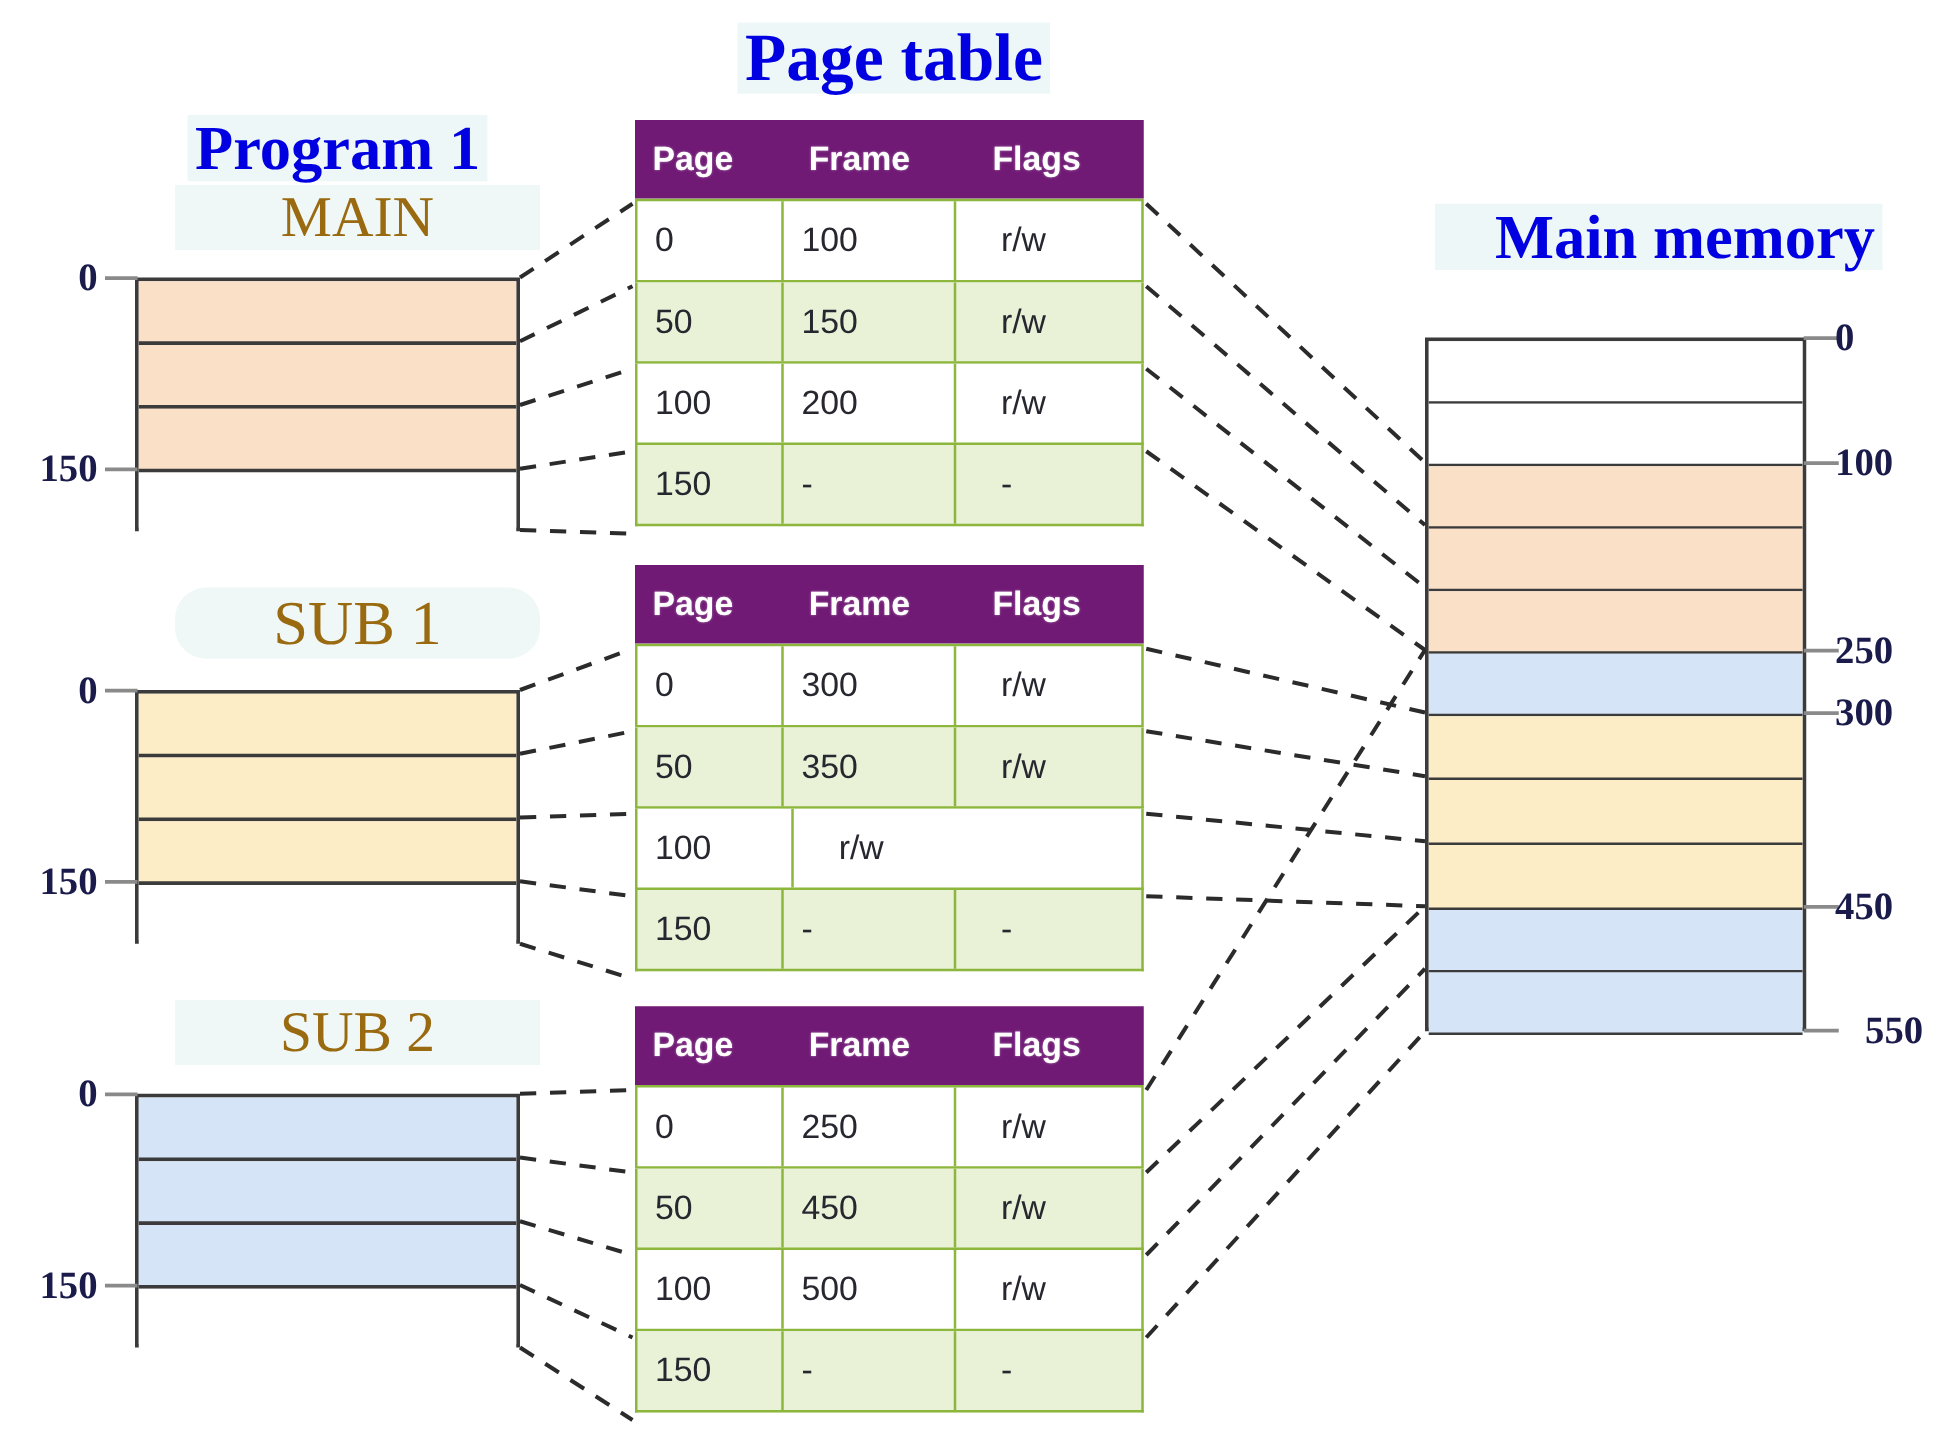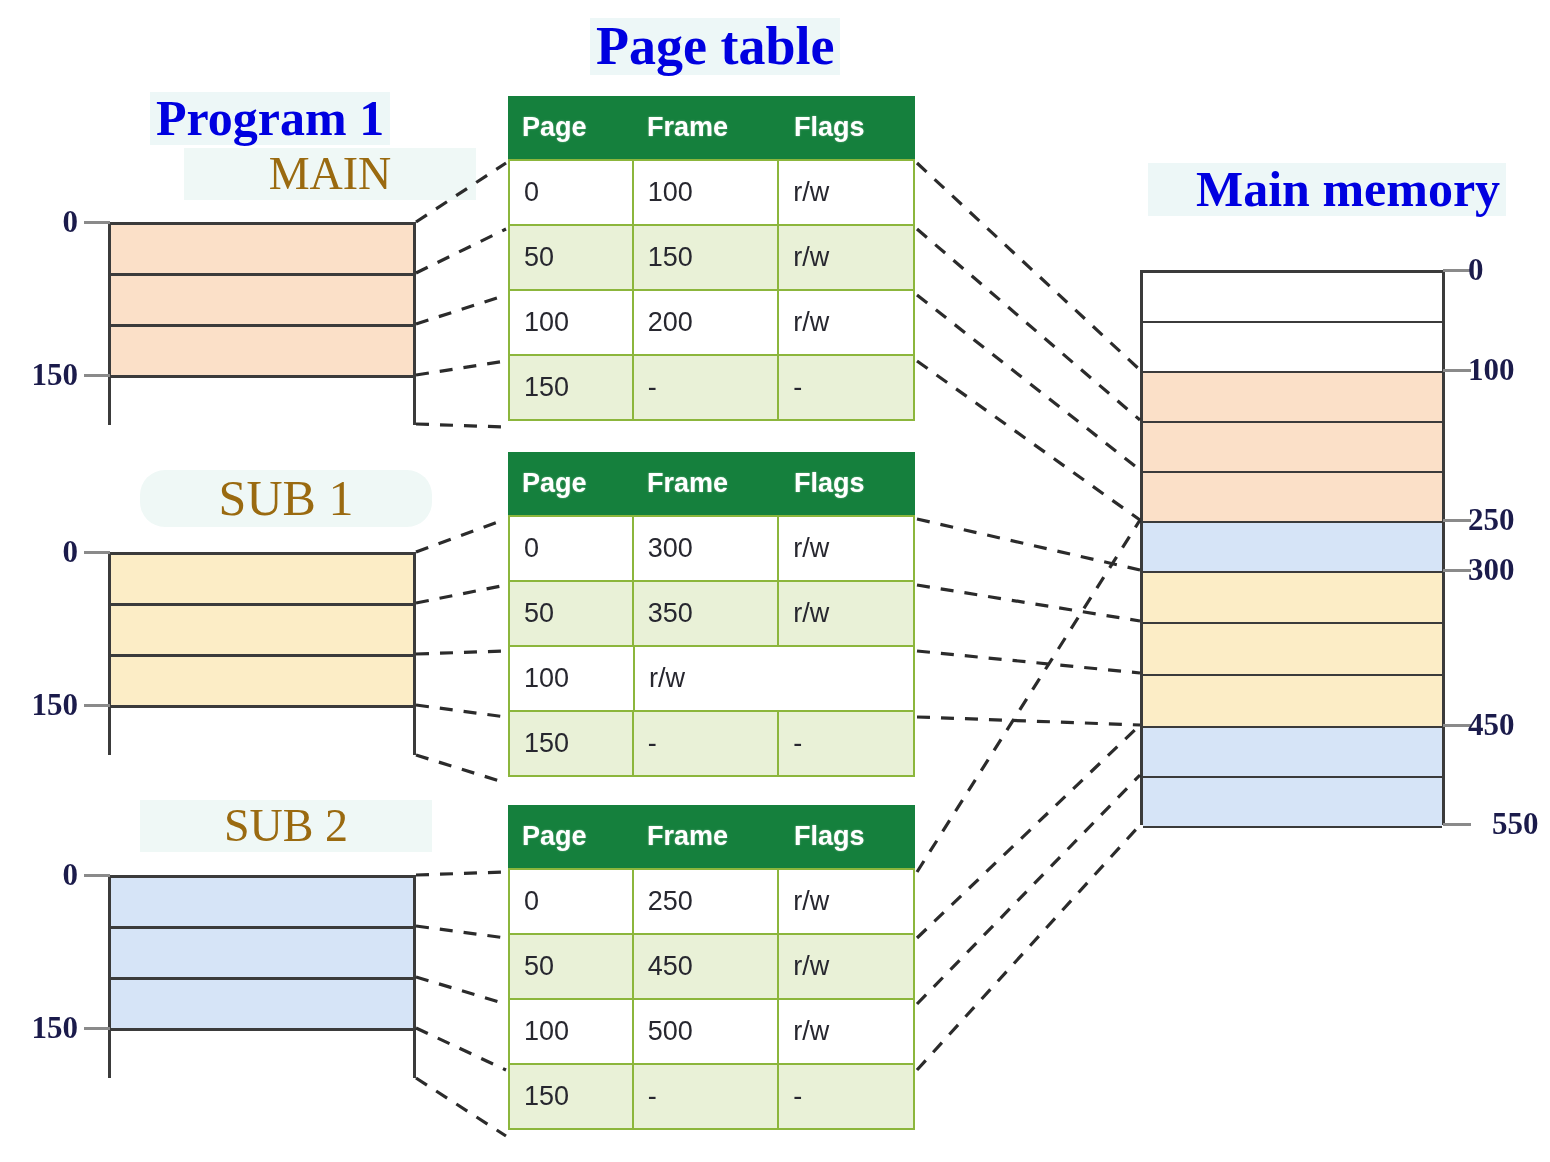--- a/index.html
+++ b/index.html
@@ -30,36 +30,36 @@
     position:absolute;font-family:"Liberation Serif",serif;font-weight:700;
     font-size:31px;color:#1b1b4b;white-space:nowrap;line-height:1;
   }
   .addr.rightside{text-align:left;}
   .addr.leftside{text-align:right;}
   .tick{position:absolute;height:3px;background:#8a8a8a;}
 
   
   .ptable{position:absolute;box-sizing:border-box;}
   .pt-head{
-    display:flex;background:#15803d;box-sizing:border-box;
+    display:flex;background:#701a75;box-sizing:border-box;
   }
   .pt-head > div{
     color:#ffffff;font-weight:700;font-size:27px;
     font-family:"Liberation Sans",sans-serif;
     padding:16px 0 16px 14px;box-sizing:border-box;
     text-shadow:0 0 2px rgba(255,255,255,.45);
   }
   .pt-row{display:flex;box-sizing:border-box;border:2px solid #8CB63C;border-top:none;}
   .pt-row.first{border-top:2px solid #8CB63C;}
   .pt-row > div{
     font-size:27px;color:#27272f;font-family:"Liberation Sans",sans-serif;
     padding:16px 0 16px 14px;box-sizing:border-box;
     border-right:2px solid #8CB63C;
   }
-  .pt-row > div:last-child{border-right:none;}
+  .pt-row > div:last-child{border-right:none;margin-left:22px;}
   .pt-row.odd{background:#ffffff;}
   .pt-row.even{background:#E9F1D7;}
   .c-page{width:125px;}
   .c-frame{width:147px;}
   .c-flags{width:135px;}
 
   svg.links{position:absolute;left:0;top:0;width:1550px;height:1162px;pointer-events:none;}
   svg.links path,svg.links line{
     stroke:#2b2b2b;stroke-width:3.2;fill:none;stroke-dasharray:13 11;stroke-linecap:butt;
   }
@@ -68,21 +68,21 @@
 <body>
 
 <div id="stage">
 
   <div class="blue-title" style="left:590px;top:18px;font-size:54px;">Page table</div>
 
   <div class="blue-title" style="left:150px;top:60px;font-size:50px;margin-top:32px;">Program 1</div>
 
   <div class="blue-title" style="left:1148px;top:163px;font-size:50px;padding-left:48px;">Main memory</div>
 
-  <div class="brown-title" style="left:140px;top:148px;font-size:46px;width:240px;margin-left:44px;">MAIN</div>
+  <div class="brown-title" style="left:140px;top:148px;font-size:46px;width:240px;">MAIN</div>
   <div class="brown-title" style="left:140px;top:470px;font-size:50px;width:240px;border-radius:25px;">SUB 1</div>
   <div class="brown-title" style="left:140px;top:800px;font-size:46px;width:240px;">SUB 2</div>
 
   <div class="blk" style="left:108px;top:222px;width:308px;height:203px;">
     <div class="row" style="top:0px;height:51px;background:#FBE0C8;"></div>
     <div class="row" style="top:51px;height:51px;background:#FBE0C8;"></div>
     <div class="row" style="top:102px;height:51px;background:#FBE0C8;"></div>
     <div class="row last" style="top:153px;height:50px;background:#FFFFFF;"></div>
   </div>
   <div class="tick" style="left:84px;top:221px;width:26px;"></div>

